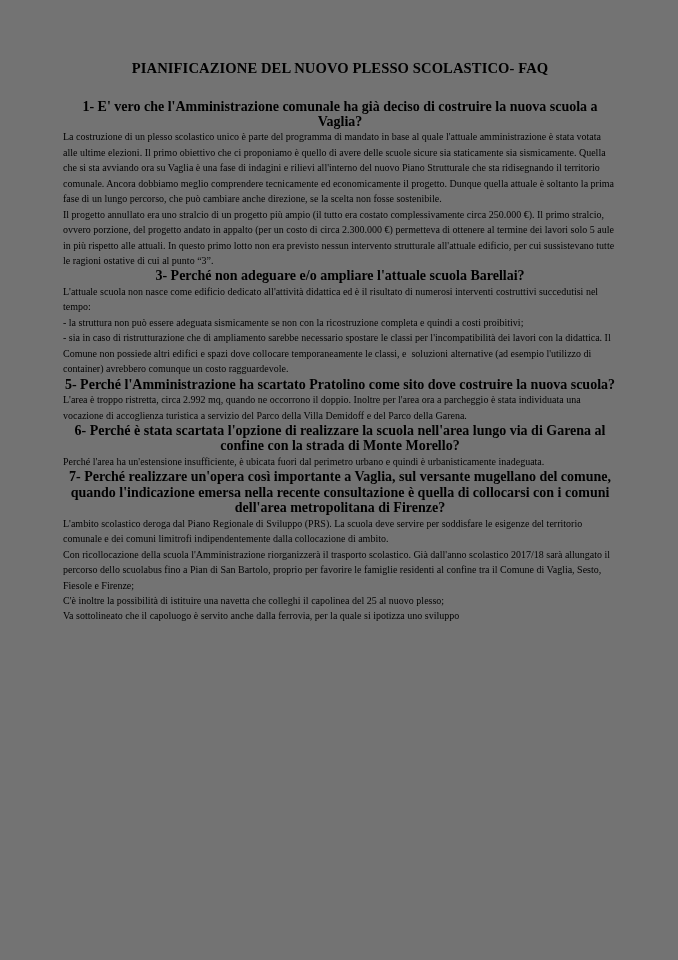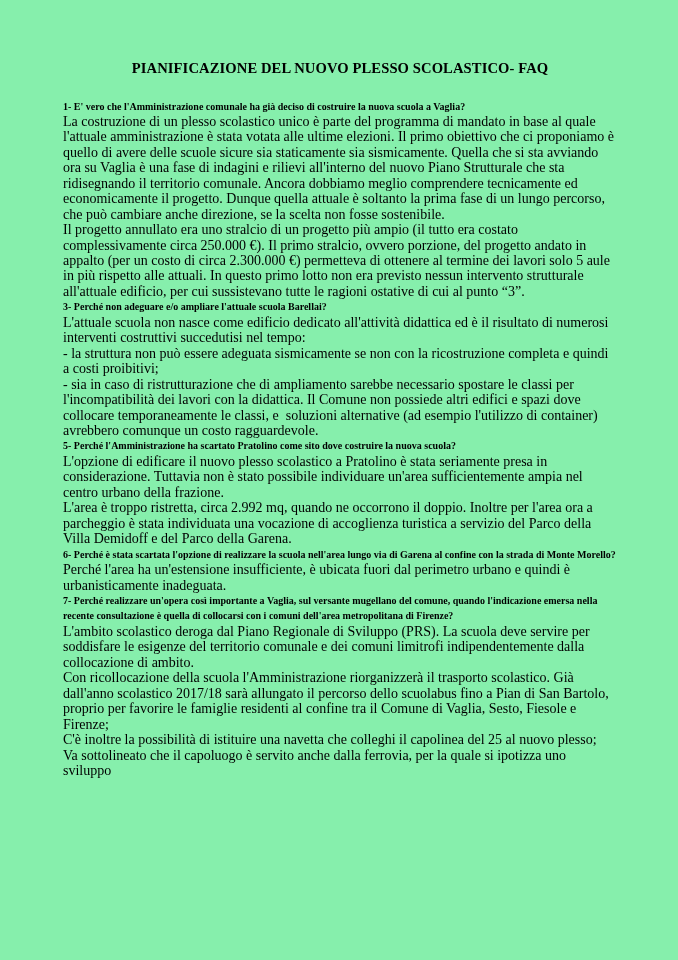--- a/index.html
+++ b/index.html
@@ -13,21 +13,21 @@
     height: 960px;
     overflow: hidden;
     font-family: "Liberation Serif", "DejaVu Serif", serif;
     color: #000000;
     -webkit-font-smoothing: antialiased;
   }
   .page {
     position: relative;
     width: 678px;
     height: 960px;
-    background: #86efac;
+    background: #737373;
     box-sizing: border-box;
     padding: 0;
   }
   .doc-body {
     position: absolute;
     left: 63px;
     top: 60px;
     width: 554px;
   }
   .doc-title {
@@ -35,28 +35,28 @@
     font-weight: bold;
     text-align: center;
     letter-spacing: 0.1px;
     margin: 0 0 21px 0;
     line-height: 1.2;
   }
   .qa-block {
     margin: 0;
   }
   .q-heading {
-    font-size: 10px;
+    font-size: 14px;
     font-weight: bold;
     line-height: 15.45px;
     margin: 0;
-    text-align: left;
+    text-align: center;
   }
   .a-text {
-    font-size: 14px;
+    font-size: 10px;
     font-weight: normal;
     line-height: 15.45px;
     margin: 0;
     text-align: left;
     white-space: pre-wrap;
   }
 </style>
 </head>
 <body>
 
@@ -76,21 +76,20 @@
 
     <div class="qa-block">
       <p class="q-heading">3- Perché non adeguare e/o ampliare l'attuale scuola Barellai?</p>
       <p class="a-text">L'attuale scuola non nasce come edificio dedicato all'attività didattica ed è il risultato di numerosi interventi costruttivi succedutisi nel tempo:
 - la struttura non può essere adeguata sismicamente se non con la ricostruzione completa e quindi a costi proibitivi;
 - sia in caso di ristrutturazione che di ampliamento sarebbe necessario spostare le classi per l'incompatibilità dei lavori con la didattica. Il Comune non possiede altri edifici e spazi dove collocare temporaneamente le classi, e  soluzioni alternative (ad esempio l'utilizzo di container) avrebbero comunque un costo ragguardevole.</p>
     </div>
 
     <div class="qa-block">
       <p class="q-heading">5- Perché l'Amministrazione ha scartato Pratolino come sito dove costruire la nuova scuola?</p>
-      <p class="a-text">L'opzione di edificare il nuovo plesso scolastico a Pratolino è stata seriamente presa in considerazione. Tuttavia non è stato possibile individuare un'area sufficientemente ampia nel centro urbano della frazione.</p>
     </div>
 
     <div class="qa-block">
       <p class="a-text">L'area è troppo ristretta, circa 2.992 mq, quando ne occorrono il doppio. Inoltre per l'area ora a parcheggio è stata individuata una vocazione di accoglienza turistica a servizio del Parco della Villa Demidoff e del Parco della Garena.</p>
     </div>
 
     <div class="qa-block">
       <p class="q-heading">6- Perché è stata scartata l'opzione di realizzare la scuola nell'area lungo via di Garena al confine con la strada di Monte Morello?</p>
       <p class="a-text">Perché l'area ha un'estensione insufficiente, è ubicata fuori dal perimetro urbano e quindi è urbanisticamente inadeguata.</p>
     </div>

